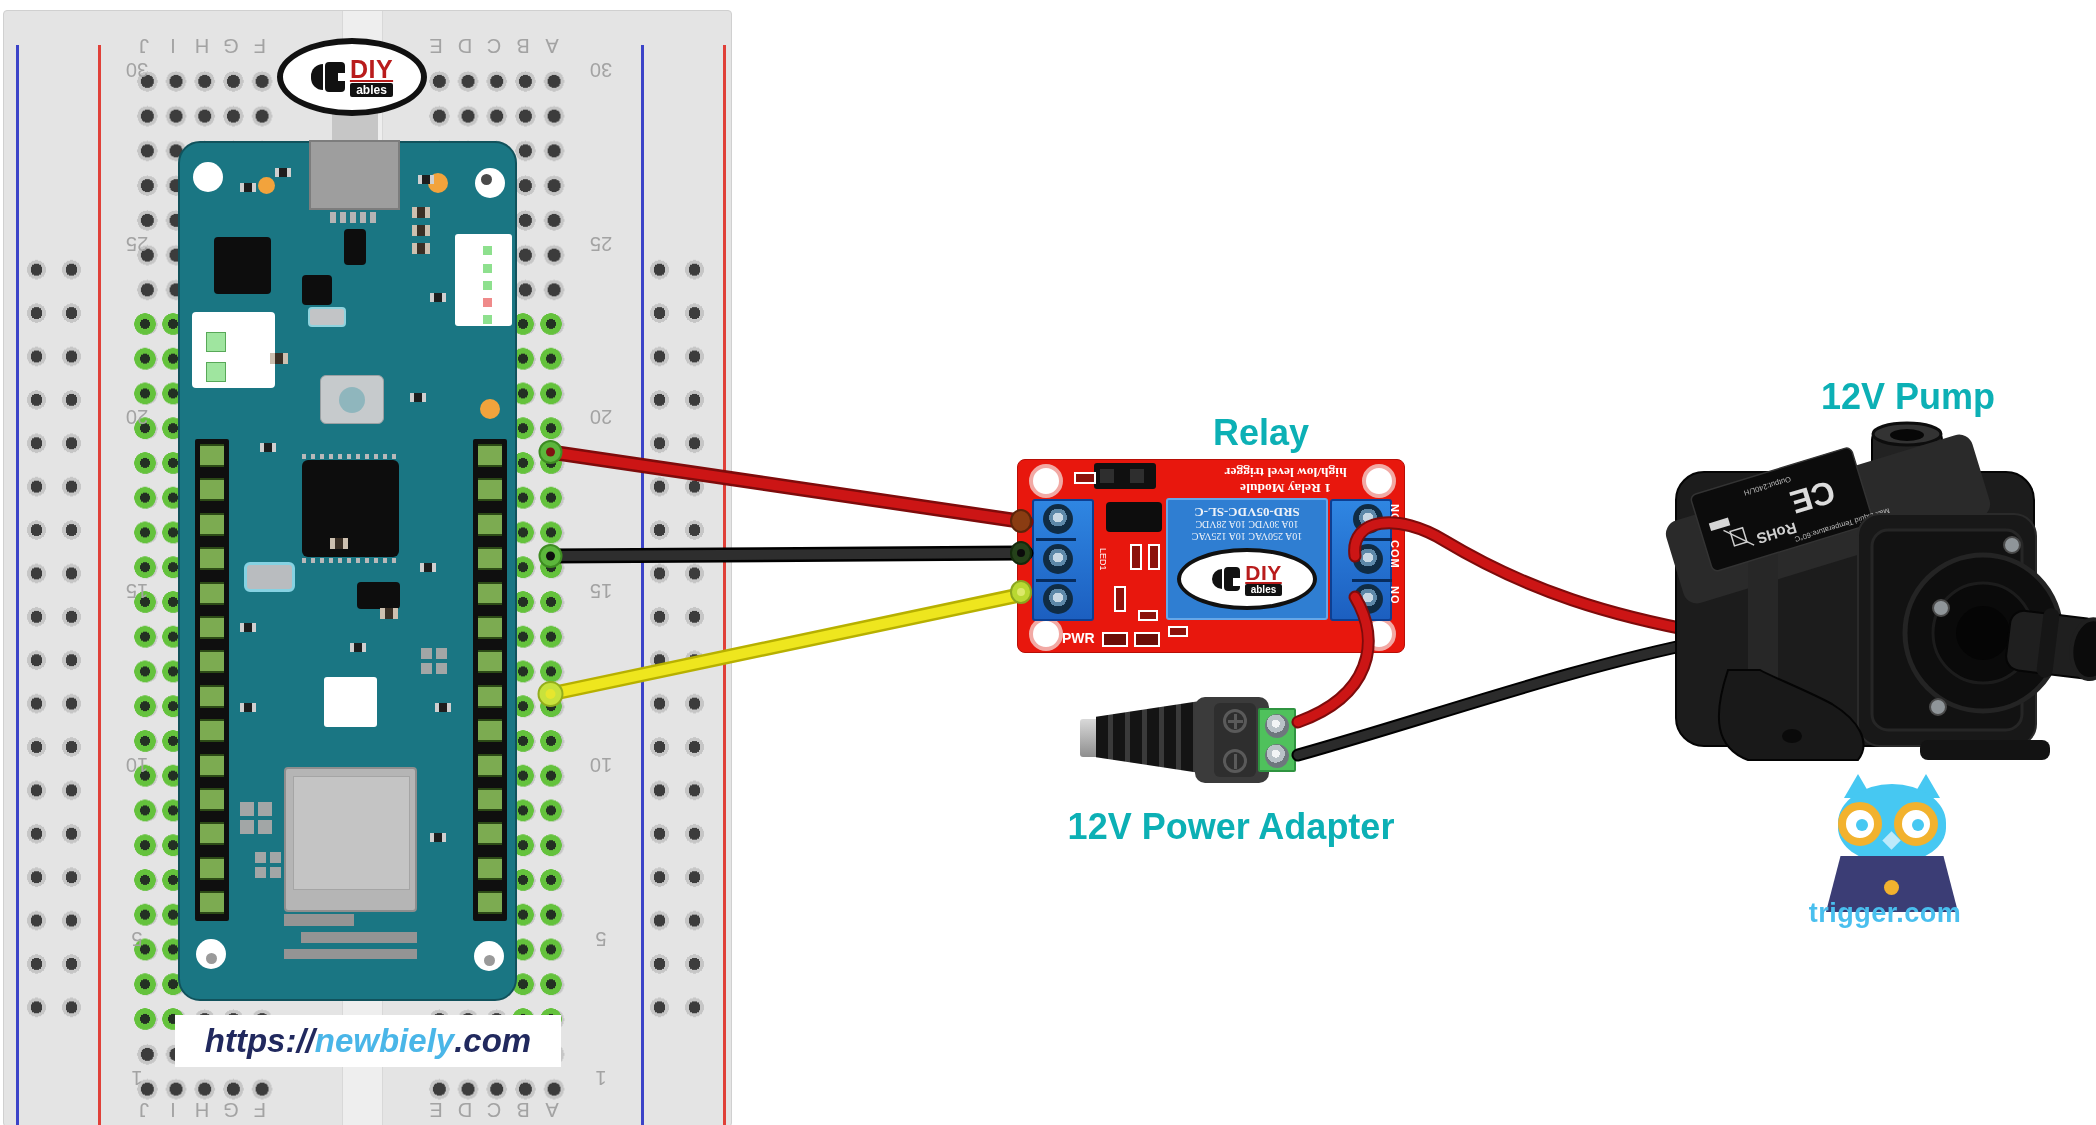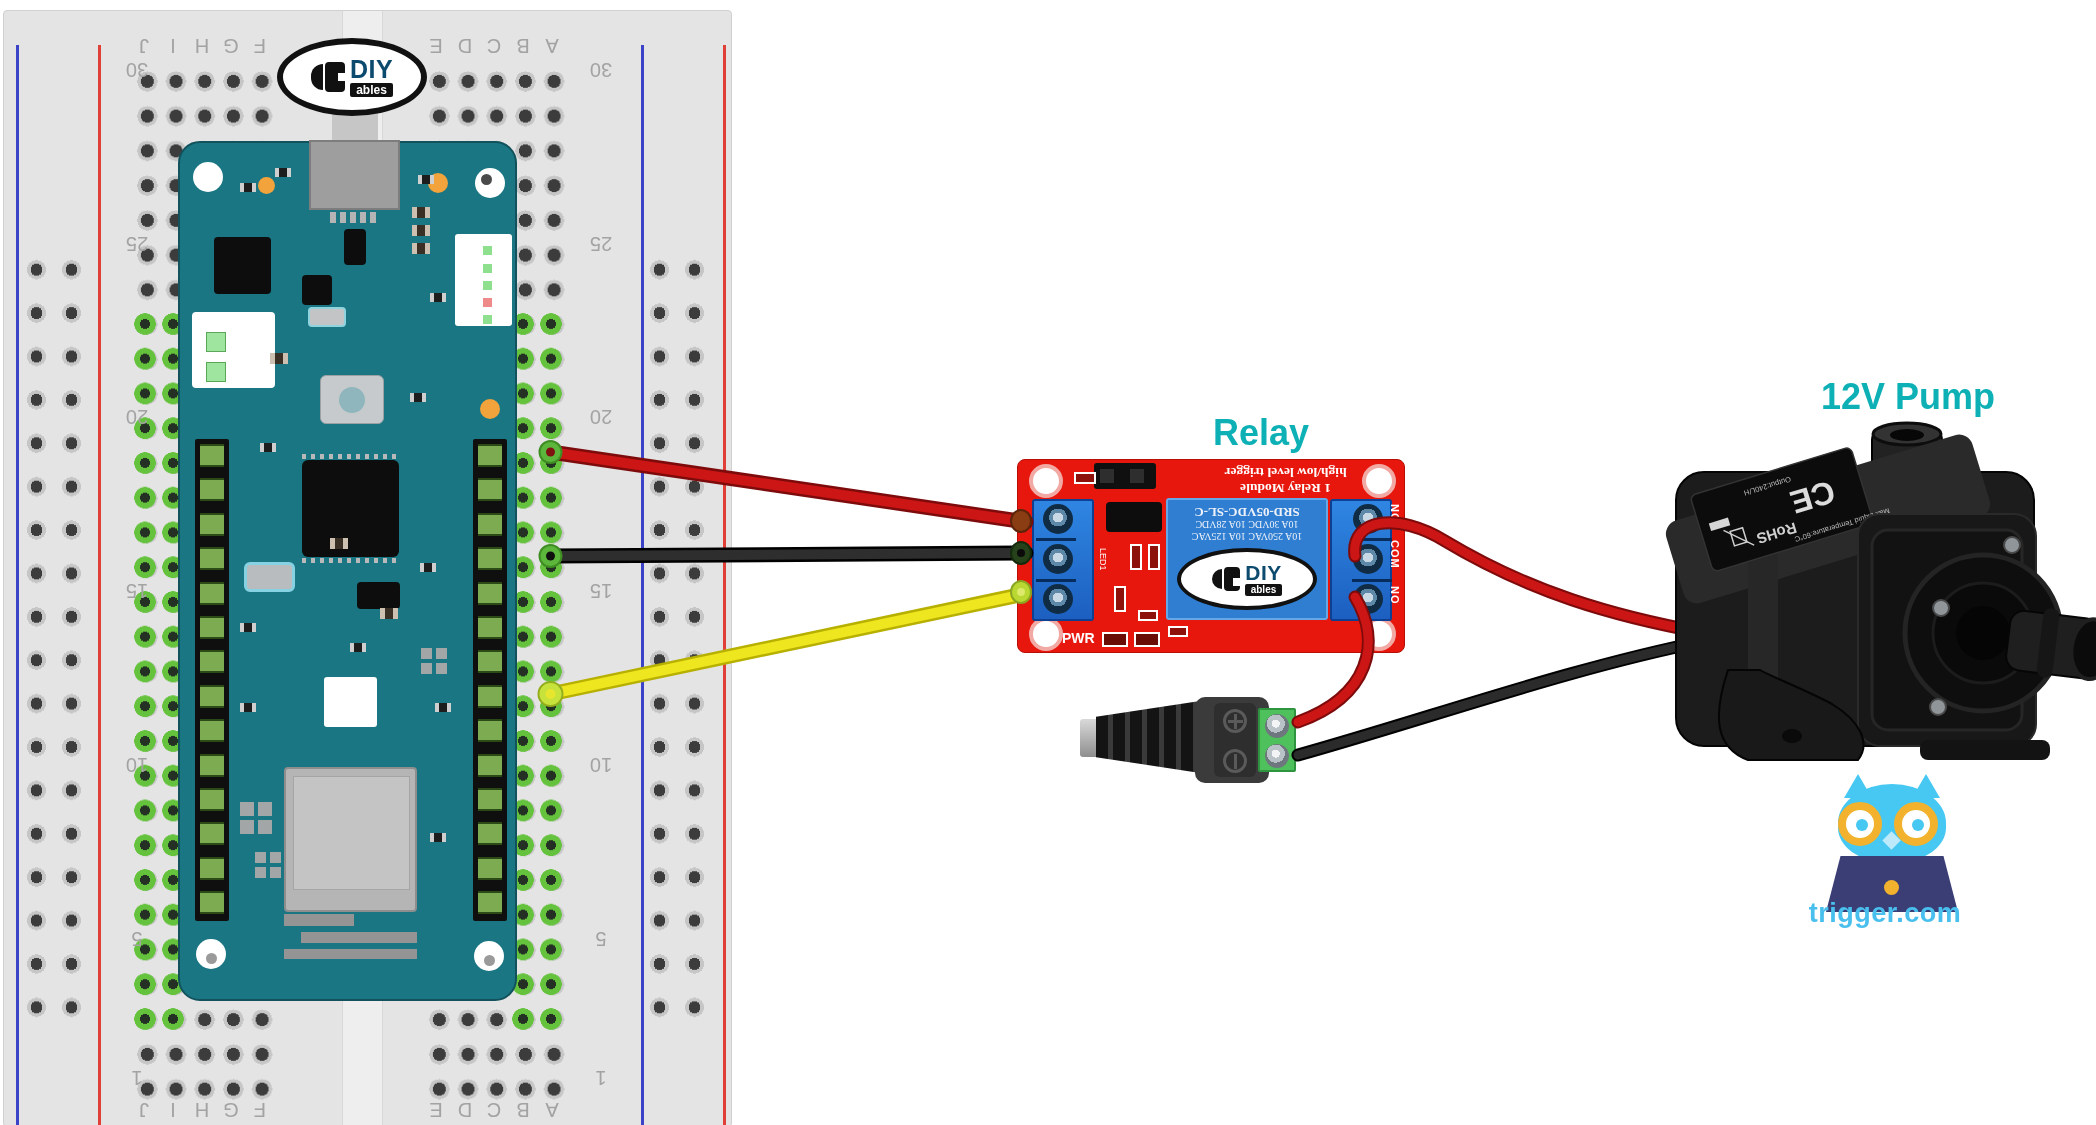--- a/index.html
+++ b/index.html
@@ -44,21 +44,21 @@
   .pad{position:absolute;background:#a2a6a6;}
 
   
   .diy-logo{display:flex;align-items:center;justify-content:center;gap:5px;background:#fff;
             border:6px solid #111;border-radius:50%;box-sizing:border-box;}
   .dglyph{display:flex;align-items:center;gap:2px;}
   .dg-a{width:12px;height:26px;background:#111;border-radius:13px 0 0 13px;}
   .dg-b{position:relative;width:20px;height:30px;background:#111;border-radius:4px;}
   .dg-b::after{content:"";position:absolute;right:0;top:11px;width:7px;height:8px;background:#fff;}
   .dtext{display:flex;flex-direction:column;align-items:center;line-height:1;}
-  .dt-main{font-weight:900;font-size:25px;color:#0c4a6e;letter-spacing:0.5px;}
+  .dt-main{font-weight:900;font-size:25px;color:#b91c1c;letter-spacing:0.5px;text-decoration:underline;}
   .dt-sub{background:#111;color:#fff;font-weight:700;font-size:12px;padding:1px 6px;border-radius:2px;margin-top:1px;}
   .diy-sm{border-width:4px;}
   .diy-sm .dt-main{font-size:21px;}
   .diy-sm .dt-sub{font-size:10px;}
   .diy-sm .dg-a{width:10px;height:20px;}
   .diy-sm .dg-b{width:16px;height:24px;}
 
   
   #relay{left:1017px;top:459px;width:388px;height:194px;background:#e8170d;
          border:1px solid #b80e06;border-radius:8px;box-sizing:border-box;}
@@ -421,32 +421,38 @@
     </g>
     <path d="M 108 252 C 92 300 96 330 128 342 L 238 342 C 252 324 238 302 212 286 C 186 272 150 258 140 252 Z" fill="#191919" stroke="#050505" stroke-width="2"></path>
     <ellipse cx="172" cy="318" rx="10" ry="7" fill="#0a0a0a"></ellipse>
     <rect x="300" y="322" width="130" height="20" rx="8" fill="#131313"></rect>
     <circle cx="392" cy="127" r="8" fill="#8f9599" stroke="#4a4a4a" stroke-width="2"></circle>
     <circle cx="321" cy="190" r="8" fill="#8f9599" stroke="#4a4a4a" stroke-width="2"></circle>
     <circle cx="318" cy="289" r="8" fill="#8f9599" stroke="#4a4a4a" stroke-width="2"></circle>
   </svg>
 
   <div class="teal-label" style="left:1196px;top:412px;width:130px">Relay</div>
+  <div class="teal-label" style="left:1031px;top:806px;width:400px">12V Power Adapter</div>
   <div class="teal-label" style="left:1798px;top:376px;width:220px">12V Pump</div>
 
   <div id="owl" class="abs">
     <div class="abs ear" style="left:24px;top:2px"></div>
     <div class="abs ear" style="left:92px;top:2px"></div>
     <div class="abs" style="left:18px;top:12px;width:108px;height:78px;background:#46c8f2;border-radius:50% 50% 44% 44%"></div>
     <div class="abs eye" style="left:18px;top:30px">
         <i></i>
       </div>
     <div class="abs eye" style="left:74px;top:30px">
         <i></i>
       </div>
     <div class="abs" style="left:65px;top:62px;width:13px;height:13px;background:#bdeafb;transform:rotate(45deg)"></div>
     <div class="abs" style="left:6px;top:84px;width:132px;height:56px;background:#3b3d75;clip-path:polygon(11% 0,89% 0,100% 100%,0 100%)"></div>
     <div class="abs" style="left:64px;top:108px;width:15px;height:15px;border-radius:50%;background:#f2b22e"></div>
   </div>
   <div id="nb-text" style="left:1770px;top:898px;width:230px">trigger.com</div>
 
+  <div id="banner" class="abs">
+    <span class="navy">https://</span>
+      <span class="lblue">newbiely</span>
+      <span class="navy">.com</span>
+  </div>
 
 </div>
 
 </body></html>

